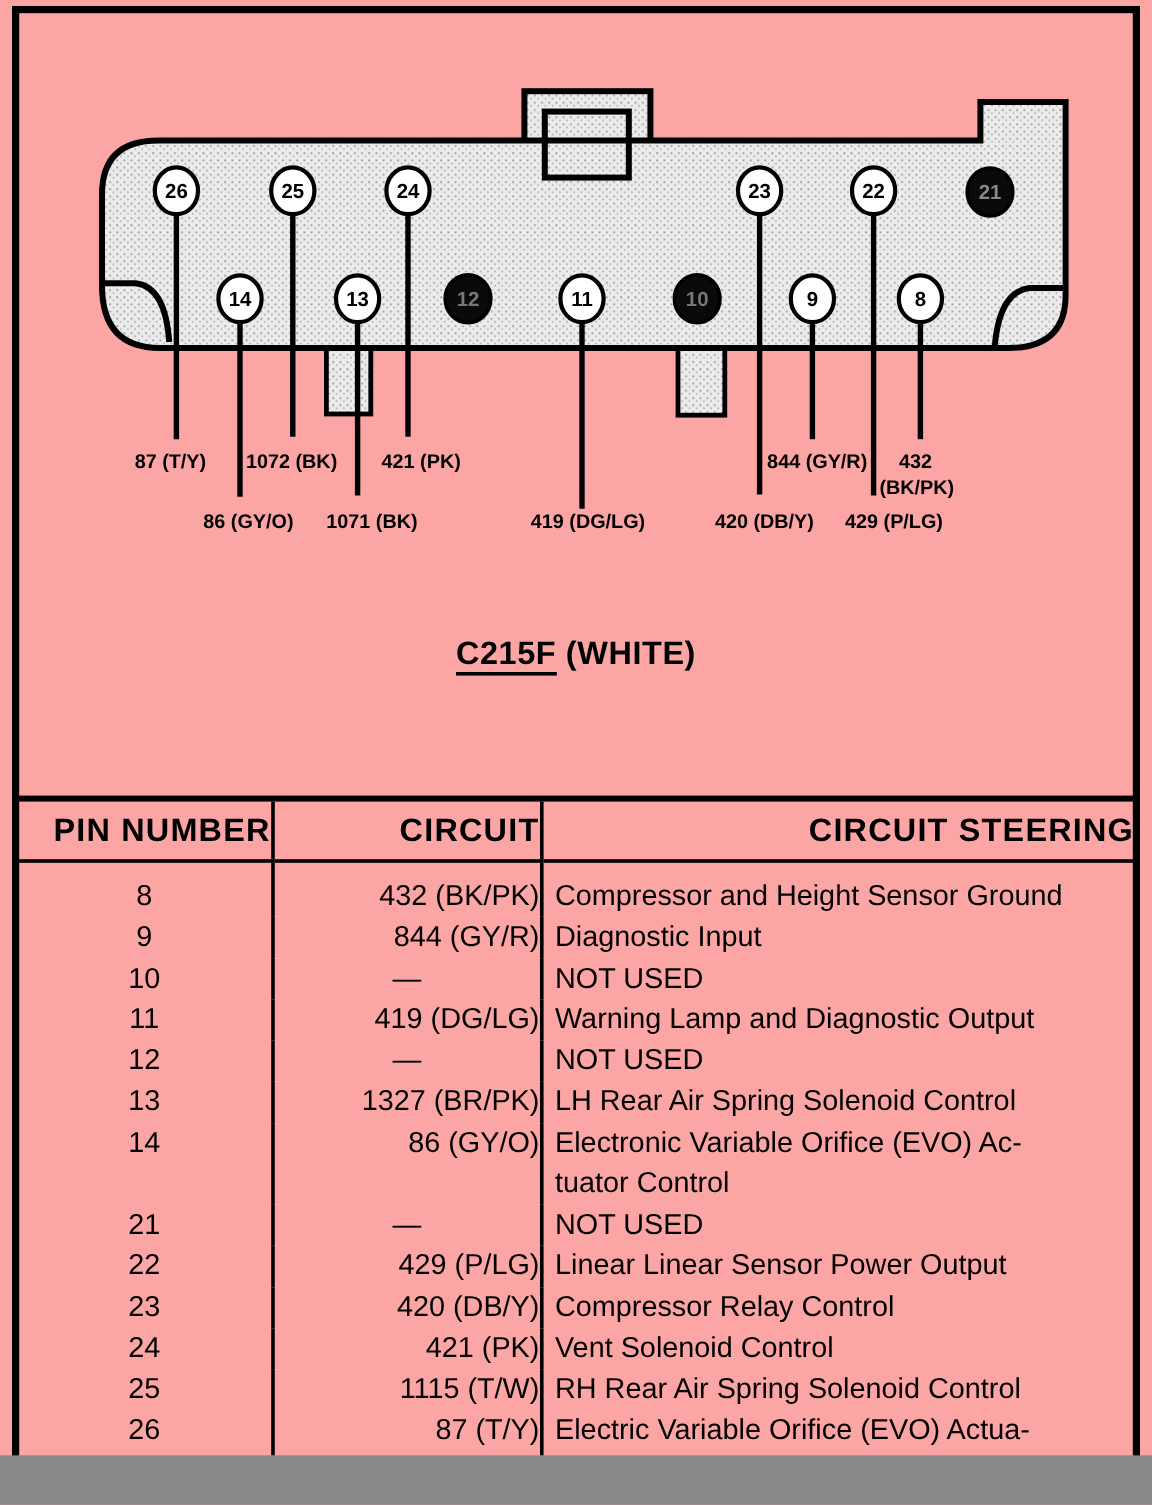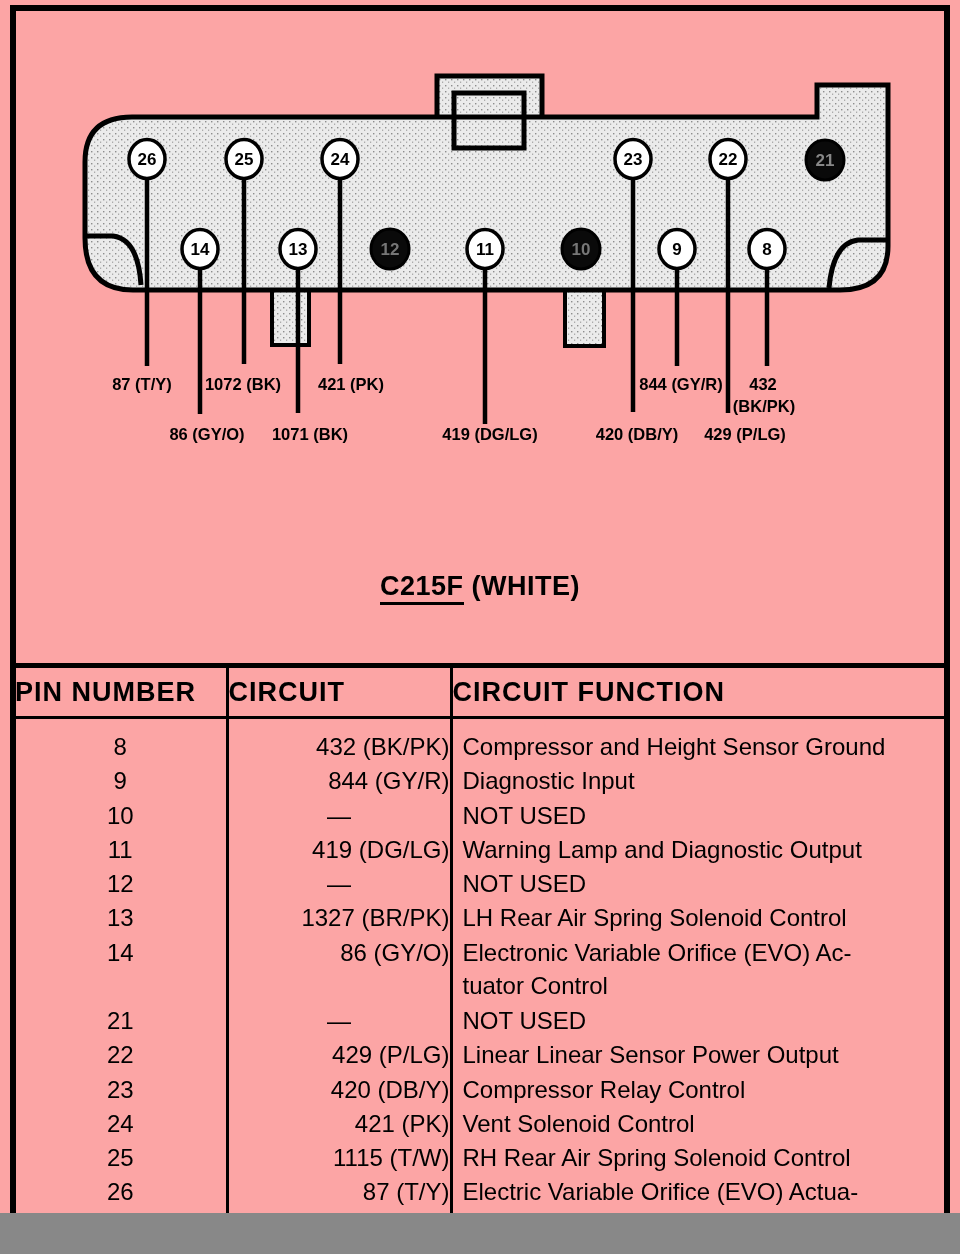--- a/index.html
+++ b/index.html
@@ -2,31 +2,31 @@
 <html><head>
 <meta charset="utf-8">
 <style>
   html,body{margin:0;padding:0;background:#888;}
   #page{position:relative;width:960px;height:1213px;background:#fca5a5;overflow:hidden;
         font-family:"Liberation Sans", sans-serif;color:#000;}
   #frame{position:absolute;left:10px;top:5px;width:940px;height:1244px;
          border:6px solid #000;box-sizing:border-box;}
   #connector-svg{position:absolute;left:0;top:0;}
   .title1{position:absolute;left:0;top:529px;width:960px;text-align:center;
-          font-size:27px;font-weight:700;letter-spacing:.5px;margin-top:42px;}
+          font-size:27px;font-weight:700;letter-spacing:.5px;}
   .title1 .u{border-bottom:3px solid #000;padding-bottom:1px;}
   .title1 .sep{display:inline-block;width:8px;}
   .title2{position:absolute;left:0;top:584px;width:960px;text-align:center;
           font-size:27px;font-weight:700;letter-spacing:.5px;}
   #tablebox{position:absolute;left:10px;top:663px;width:940px;height:586px;
             border:5px solid #000;box-sizing:border-box;}
   #pinout{width:100%;height:100%;border-collapse:collapse;table-layout:fixed;}
   #pinout col.c1{width:212px;} #pinout col.c2{width:224px;}
   #pinout th{height:48px;font-size:27px;font-weight:700;letter-spacing:1px;
-             text-align:left;vertical-align:middle;border-bottom:3px solid #000;padding:0;}
+             text-align:right;vertical-align:middle;border-bottom:3px solid #000;padding:0;}
   #pinout th:nth-child(2),#pinout th:nth-child(3),
   #pinout td:nth-child(2),#pinout td:nth-child(3){border-left:3px solid #000;}
   #pinout td{font-size:24px;line-height:33.6px;vertical-align:top;padding:0;}
   #pinout tbody tr:first-child td{padding-top:11px;}
   td.pin{text-align:center;}
   td.cir{text-align:right;padding-left:22px !important;}
   td.cir.dash{text-align:center;padding-left:0 !important;}
   td.fun{text-align:left;padding-left:10px !important;white-space:pre-line;}
   tr.filler td{height:auto;}
   svg text{font-family:"Liberation Sans", sans-serif;}
@@ -146,21 +146,21 @@
     <table id="pinout">
       <colgroup>
           <col class="c1">
           <col class="c2">
           <col>
         </colgroup>
       <thead>
         <tr>
           <th>PIN NUMBER</th>
           <th>CIRCUIT</th>
-          <th>CIRCUIT FUNCTION</th>
+          <th>CIRCUIT STEERING</th>
         </tr>
       </thead>
       <tbody>
         <tr>
           <td class="pin">8</td>
           <td class="cir">432 (BK/PK)</td>
           <td class="fun">Compressor and Height Sensor Ground</td>
         </tr>
         <tr>
           <td class="pin">9</td>

